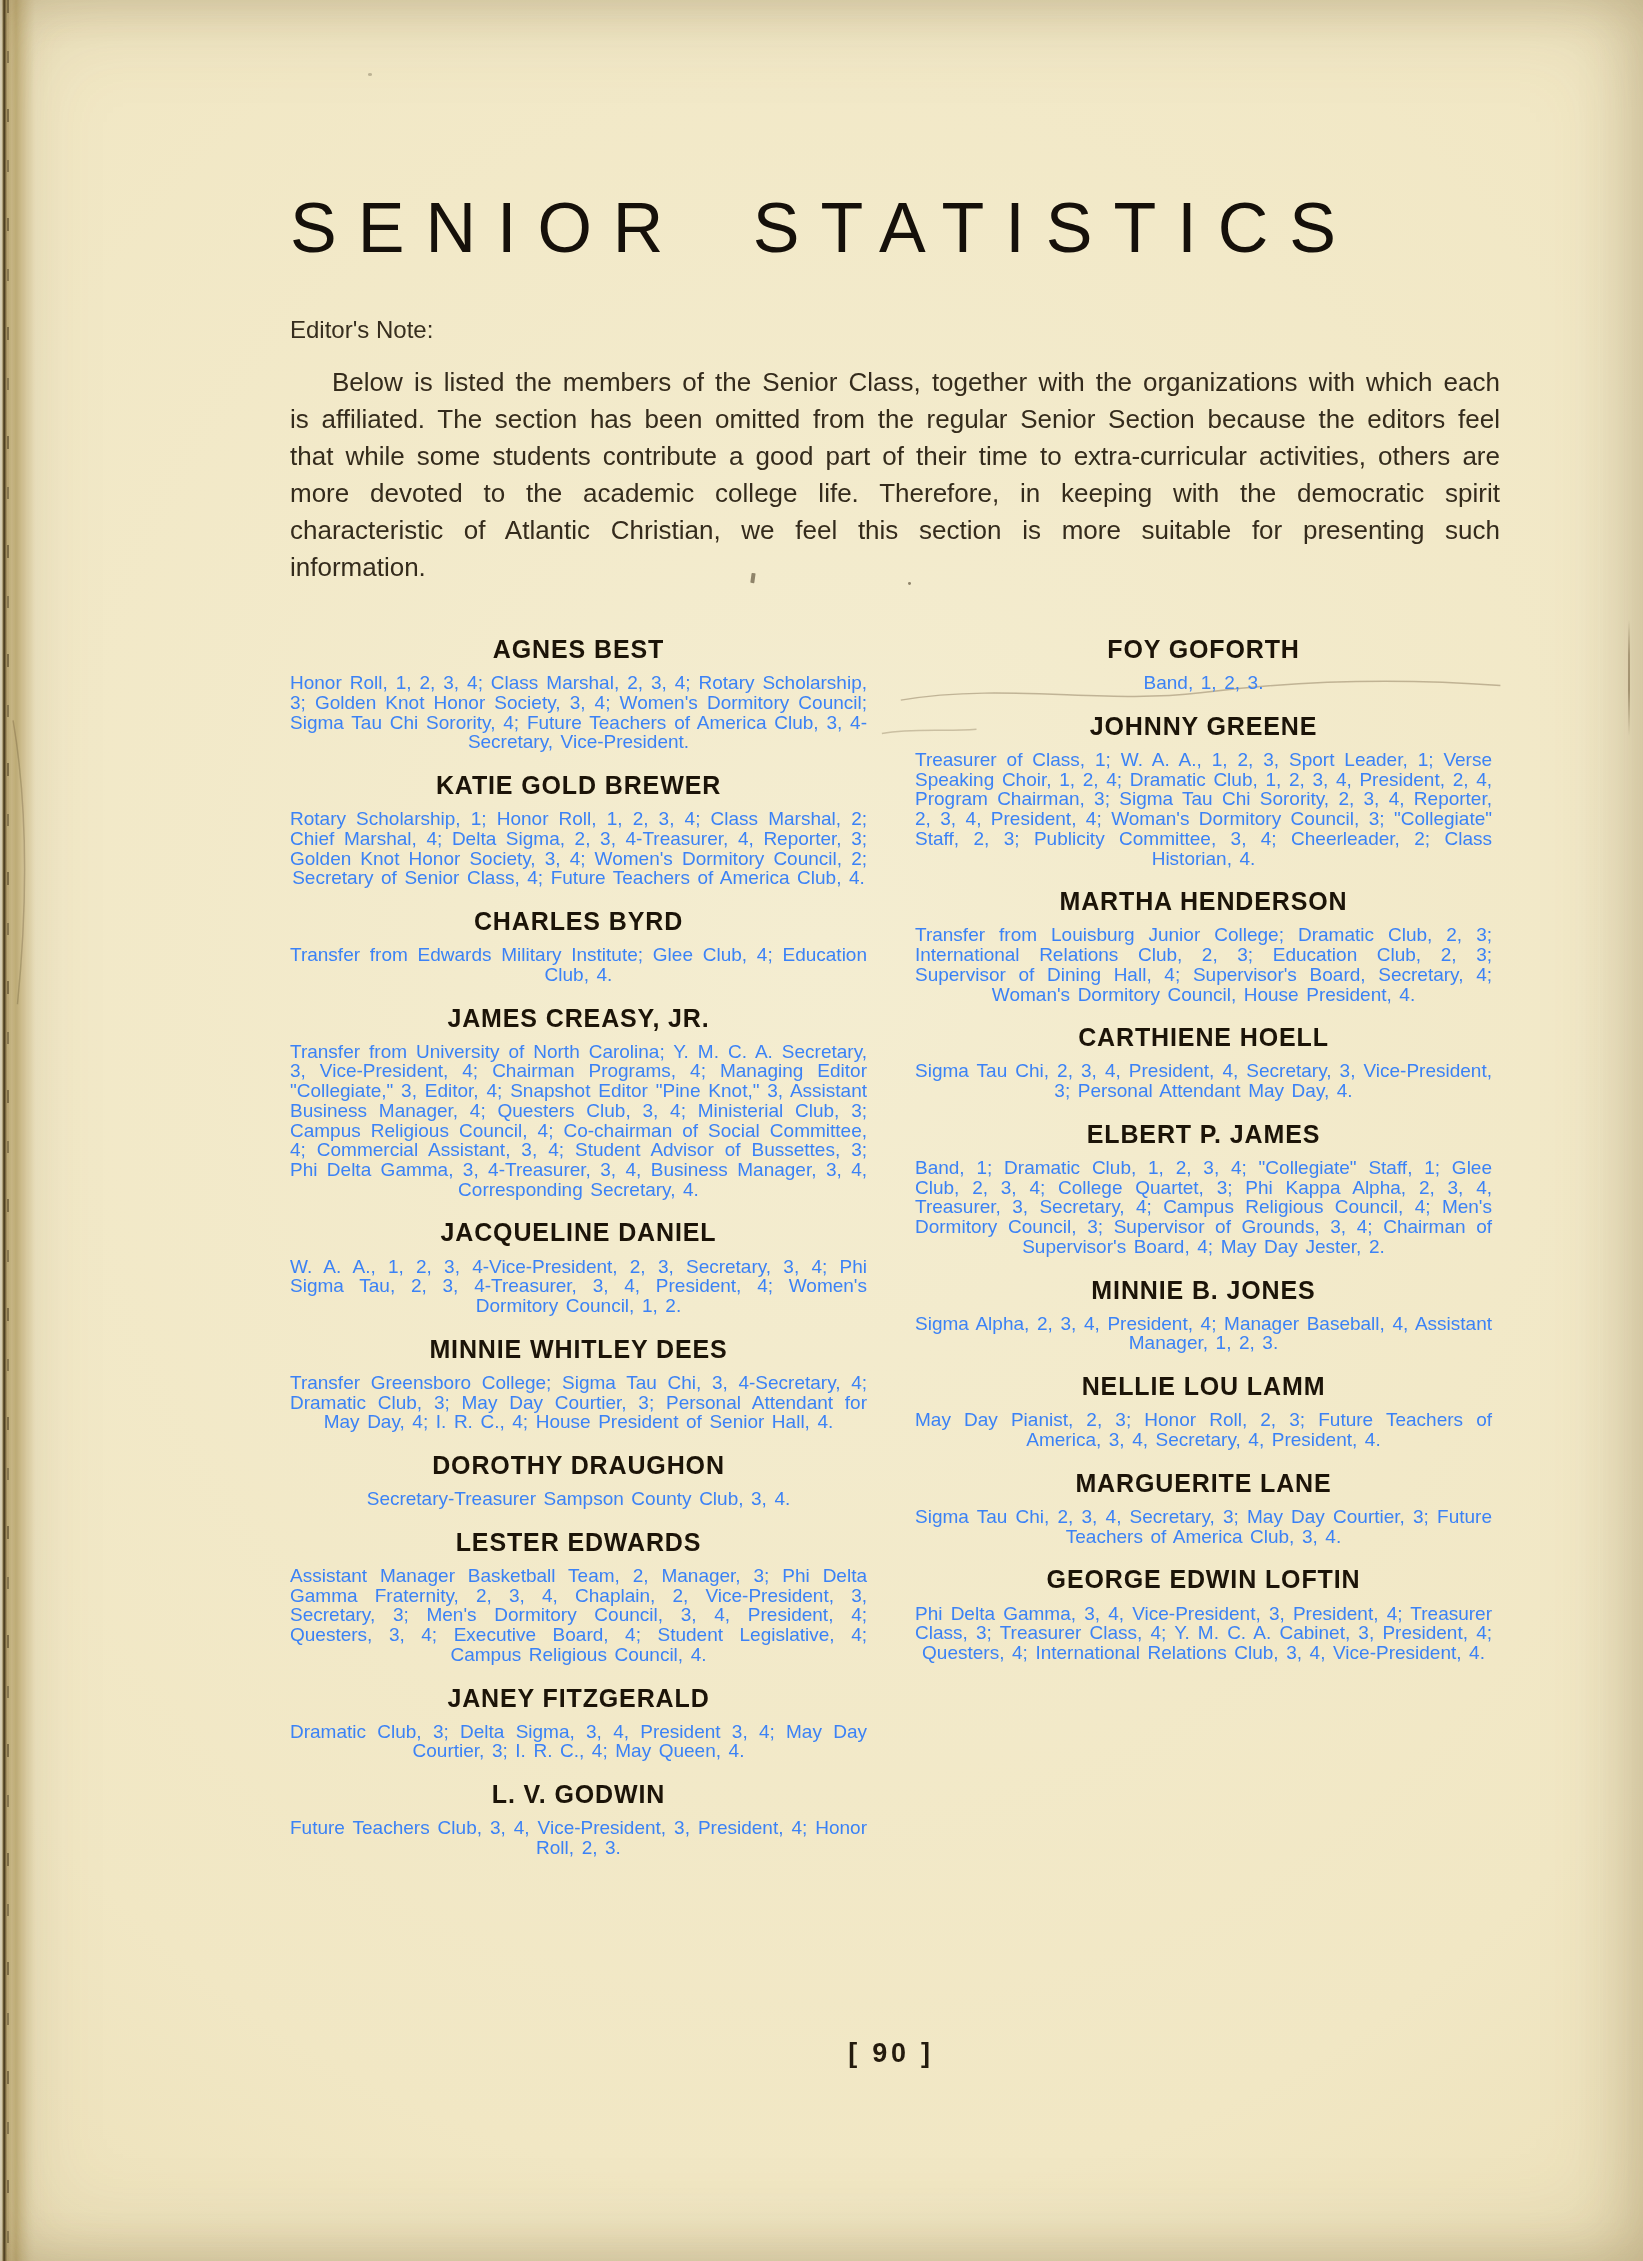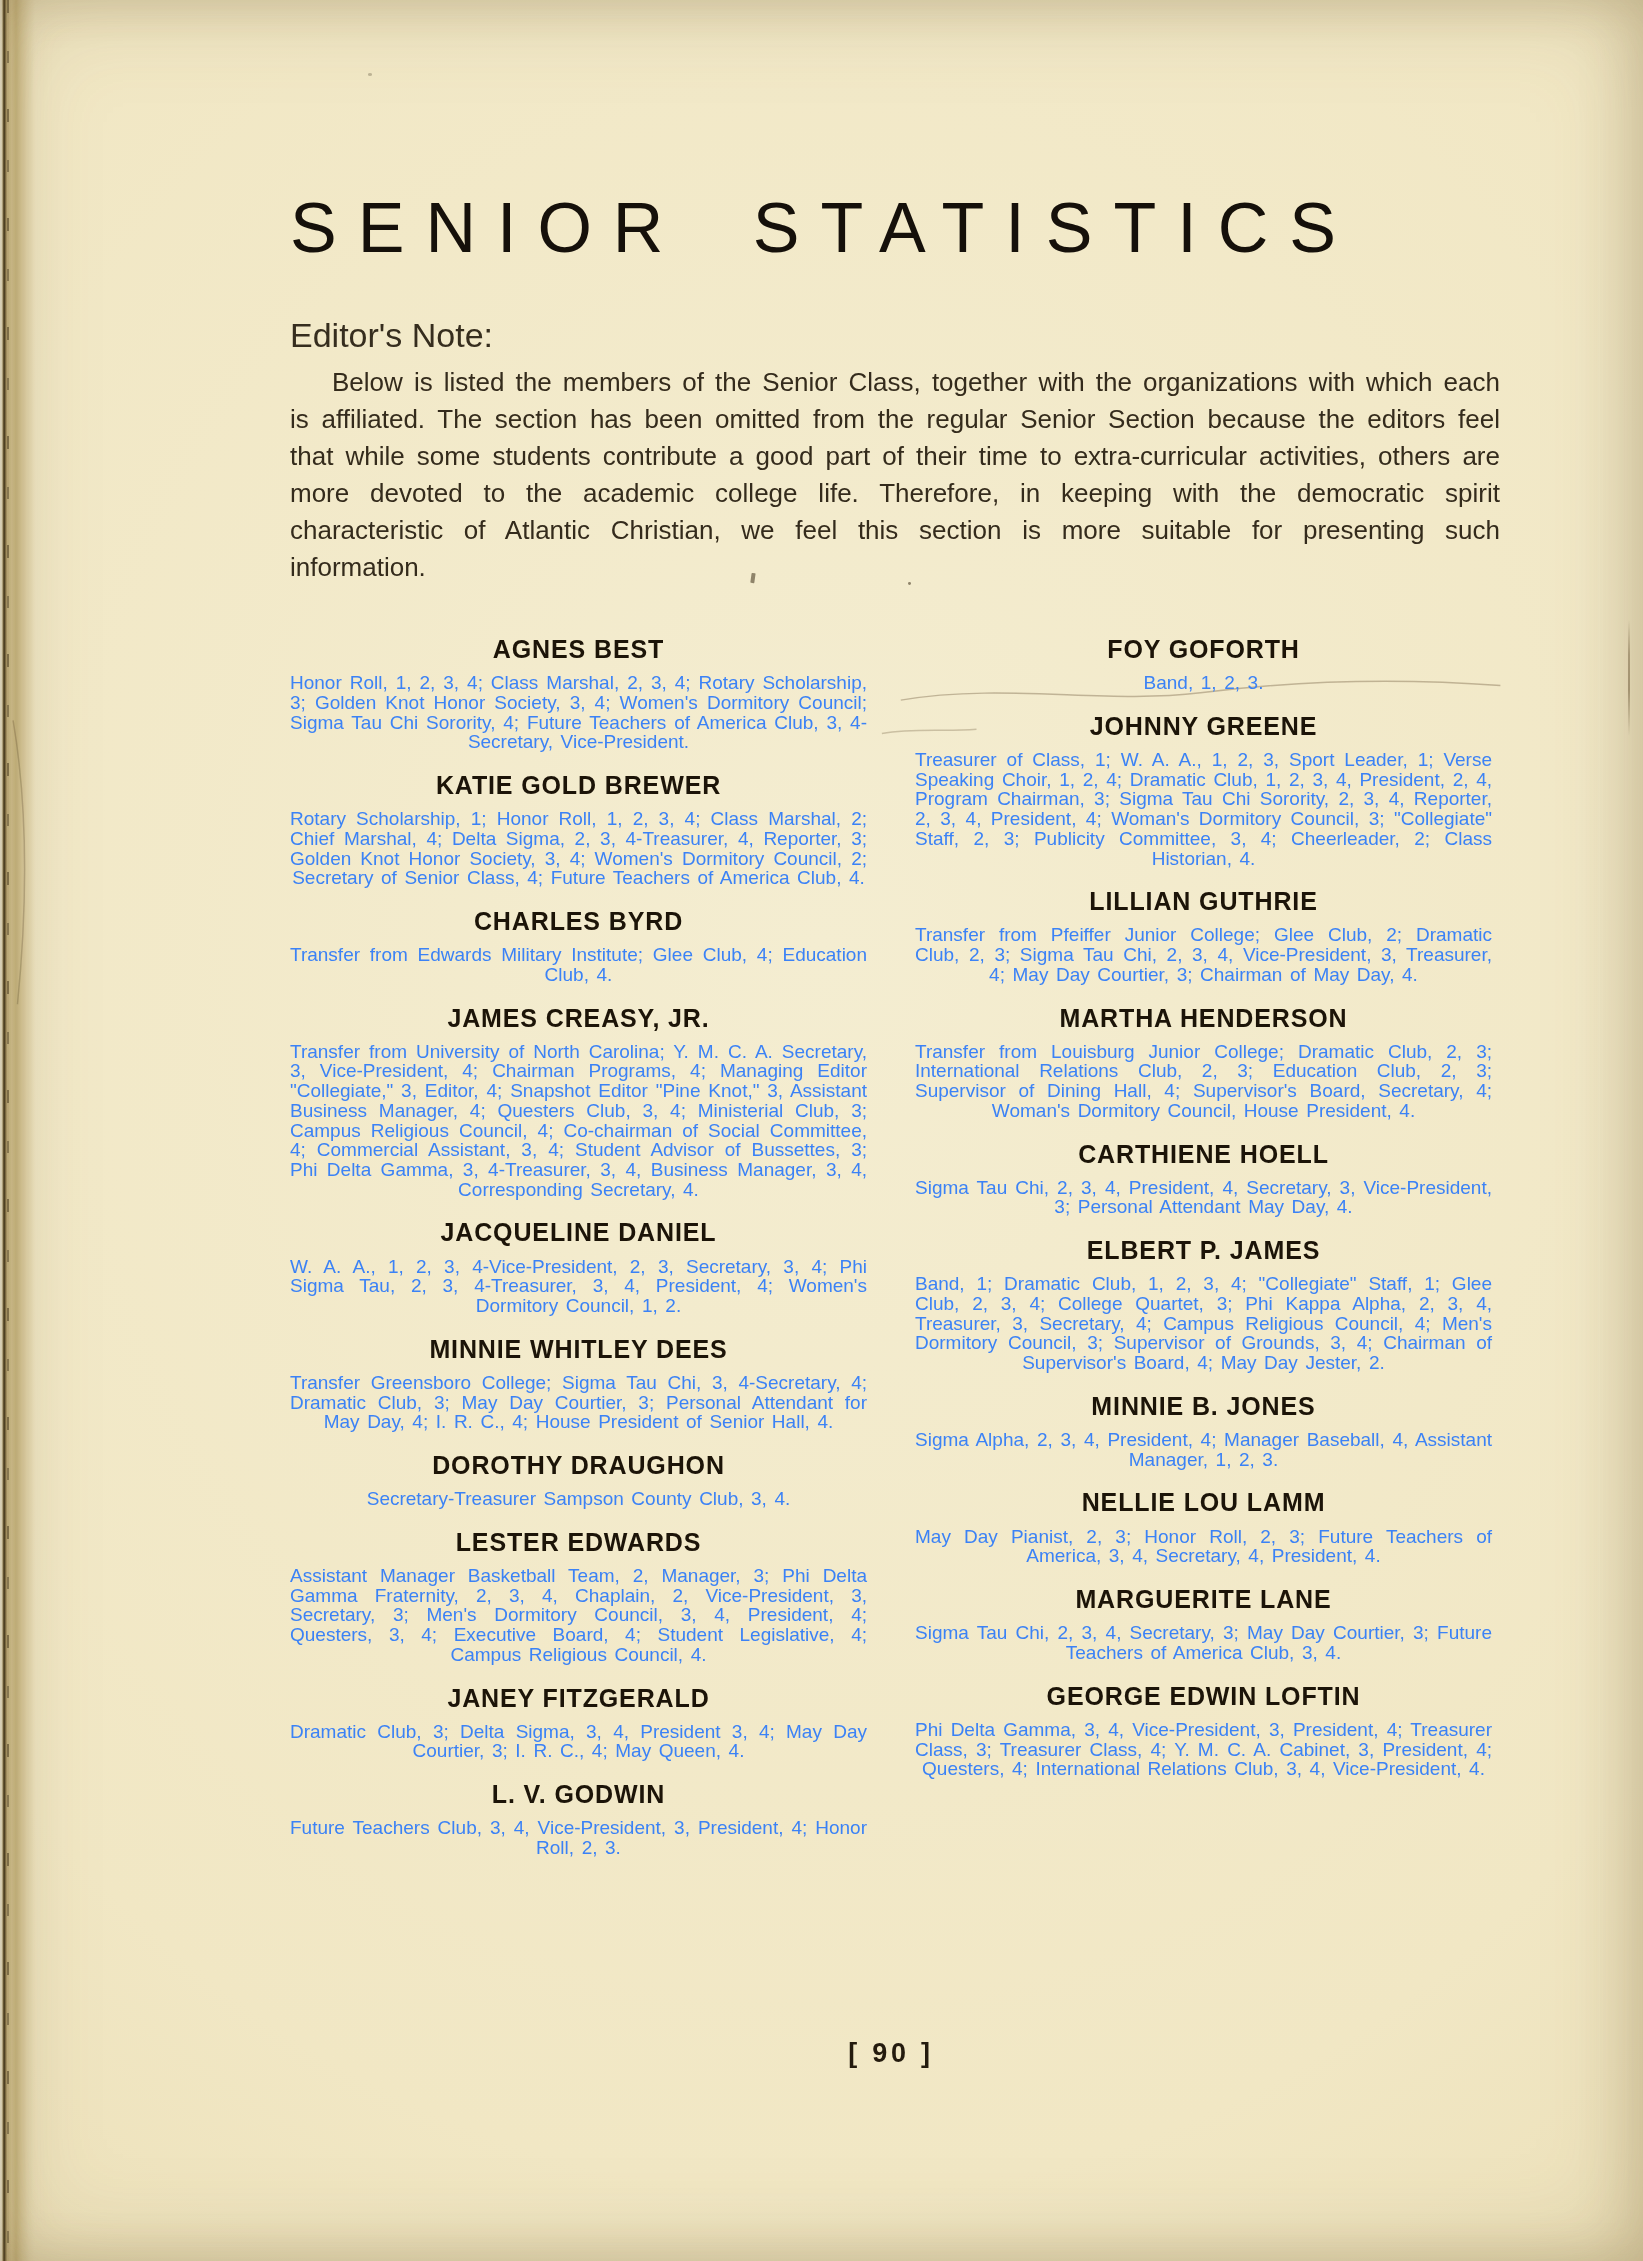--- a/index.html
+++ b/index.html
@@ -25,21 +25,21 @@
     background:linear-gradient(180deg,rgba(90,70,40,0) 0,rgba(90,70,40,.40) 30%,rgba(90,70,40,.45) 60%,rgba(90,70,40,0) 100%);}
   .speck{position:absolute;background:rgba(60,48,25,.55);border-radius:0.7px;}
   .speck.s1{left:751px;top:573px;width:3.6px;height:9.5px;transform:rotate(8deg);}
   .speck.s2{left:908px;top:582px;width:2.9px;height:2.9px;border-radius:50%;}
   .speck.s3{left:368px;top:73px;width:4.4px;height:2.9px;border-radius:50%;opacity:.5;}
   .scratches{position:absolute;left:0;top:0;pointer-events:none;}
 
   .page-title{position:absolute;left:290px;top:188px;margin:0;
     font-size:70px;font-weight:400;letter-spacing:.30em;word-spacing:.40em;
     white-space:nowrap;color:#15100a;}
-  .editors-note-label{position:absolute;left:290px;top:316px;font-size:34px;color:#362d1e;}
+  .editors-note-label{position:absolute;left:290px;top:316px;font-size:24px;color:#362d1e;}
   .intro{position:absolute;left:290px;top:364px;width:1210px;margin:0;
     font-size:26px;line-height:37px;text-align:justify;text-indent:42px;
     word-spacing:.14em;color:#342b1c;}
 
   .columns{position:absolute;left:290px;top:635px;width:1202px;display:flex;gap:48px;}
   .column{flex:1;min-width:0;}
   .entry-name{font-size:25px;line-height:28px;font-weight:700;letter-spacing:.035em;
     text-align:center;color:#1c1408;margin:19px 0 10.2px;}
   .entry:first-child .entry-name{margin-top:0;text-align:center;}
   .entry-activities{font-size:19px;line-height:19.7px;margin:0;
@@ -123,24 +123,20 @@
   <section class="entry">
     <h2 class="entry-name">FOY GOFORTH</h2>
     <p class="entry-activities">Band, 1, 2, 3.</p>
   </section>
 
   <section class="entry">
     <h2 class="entry-name">JOHNNY GREENE</h2>
     <p class="entry-activities">Treasurer of Class, 1; W. A. A., 1, 2, 3, Sport Leader, 1; Verse Speaking Choir, 1, 2, 4; Dramatic Club, 1, 2, 3, 4, President, 2, 4, Program Chairman, 3; Sigma Tau Chi Sorority, 2, 3, 4, Reporter, 2, 3, 4, President, 4; Woman's Dormitory Council, 3; "Collegiate" Staff, 2, 3; Publicity Committee, 3, 4; Cheerleader, 2; Class Historian, 4.</p>
   </section>
 
-  <section class="entry">
-    <h2 class="entry-name">LILLIAN GUTHRIE</h2>
-    <p class="entry-activities">Transfer from Pfeiffer Junior College; Glee Club, 2; Dramatic Club, 2, 3; Sigma Tau Chi, 2, 3, 4, Vice-President, 3, Treasurer, 4; May Day Courtier, 3; Chairman of May Day, 4.</p>
-  </section>
 
   <section class="entry">
     <h2 class="entry-name">MARTHA HENDERSON</h2>
     <p class="entry-activities">Transfer from Louisburg Junior College; Dramatic Club, 2, 3; International Relations Club, 2, 3; Education Club, 2, 3; Supervisor of Dining Hall, 4; Supervisor's Board, Secretary, 4; Woman's Dormitory Council, House President, 4.</p>
   </section>
 
   <section class="entry">
     <h2 class="entry-name">CARTHIENE HOELL</h2>
     <p class="entry-activities">Sigma Tau Chi, 2, 3, 4, President, 4, Secretary, 3, Vice-President, 3; Personal Attendant May Day, 4.</p>
   </section>

